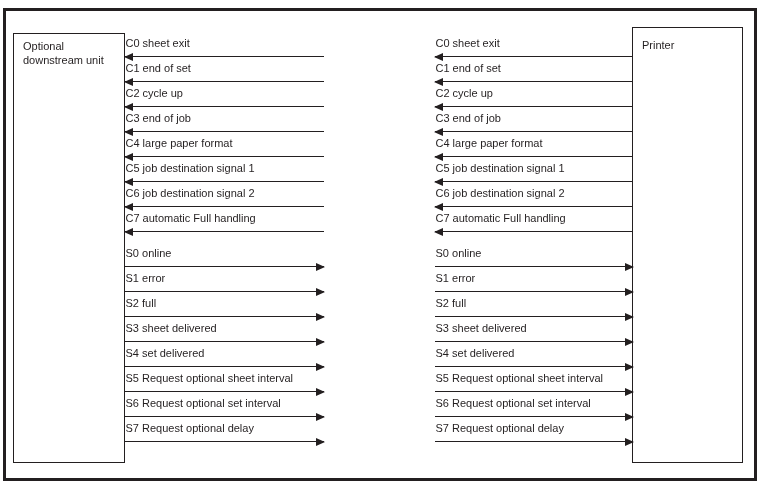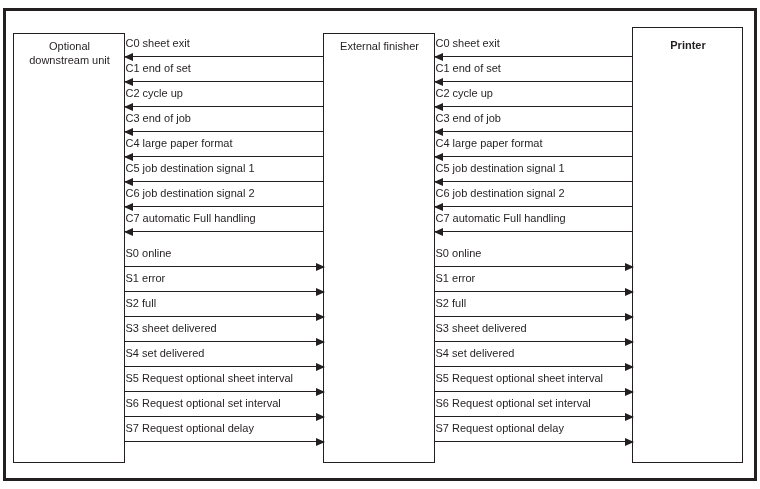--- a/index.html
+++ b/index.html
@@ -19,30 +19,29 @@
     position:absolute;
     left:3px;top:8px;width:754px;height:473px;
     border:3px solid var(--ink);
     box-sizing:border-box;
   }
   .node{
     position:absolute;
     border:1.5px solid var(--ink);
     box-sizing:border-box;
     background:var(--bg);
-    text-align:center;
   }
   .node-label{
     font-size:11px;
     line-height:14px;
     padding:5px 8px 0 9px;
   }
   .box-downstream{left:13px;top:33px;width:112px;height:430px;}
   .box-finisher{left:323px;top:33px;width:112px;height:430px;}
-  .box-printer{left:632px;top:27px;width:111px;height:436px;font-weight:bold;}
+  .box-printer{left:632px;top:27px;width:111px;height:436px;}
   .box-printer .node-label{padding-top:10px;}
   .sig-row{
     position:absolute;
     height:21px;
     border-bottom:1.4px solid var(--ink);
     box-sizing:content-box;
   }
   .sig-label{
     position:absolute;
     left:1px;bottom:7px;
@@ -71,23 +70,20 @@
 <body>
 
 <div class="diagram">
 
   <div class="frame"></div>
 
   <div class="node box-downstream">
     <div class="node-label">Optional downstream unit</div>
   </div>
 
-  <div class="node box-finisher">
-    <div class="node-label">External finisher</div>
-  </div>
 
   <div class="node box-printer">
     <div class="node-label">Printer</div>
   </div>
 
 <div class="sig-row" style="left: 124.5px; width: 199px; top: 35px;">
       <span class="sig-label">C0 sheet exit</span>
       <span class="arrowhead left"></span>
     </div>
     <div class="sig-row" style="left: 124.5px; width: 199px; top: 60px;">

